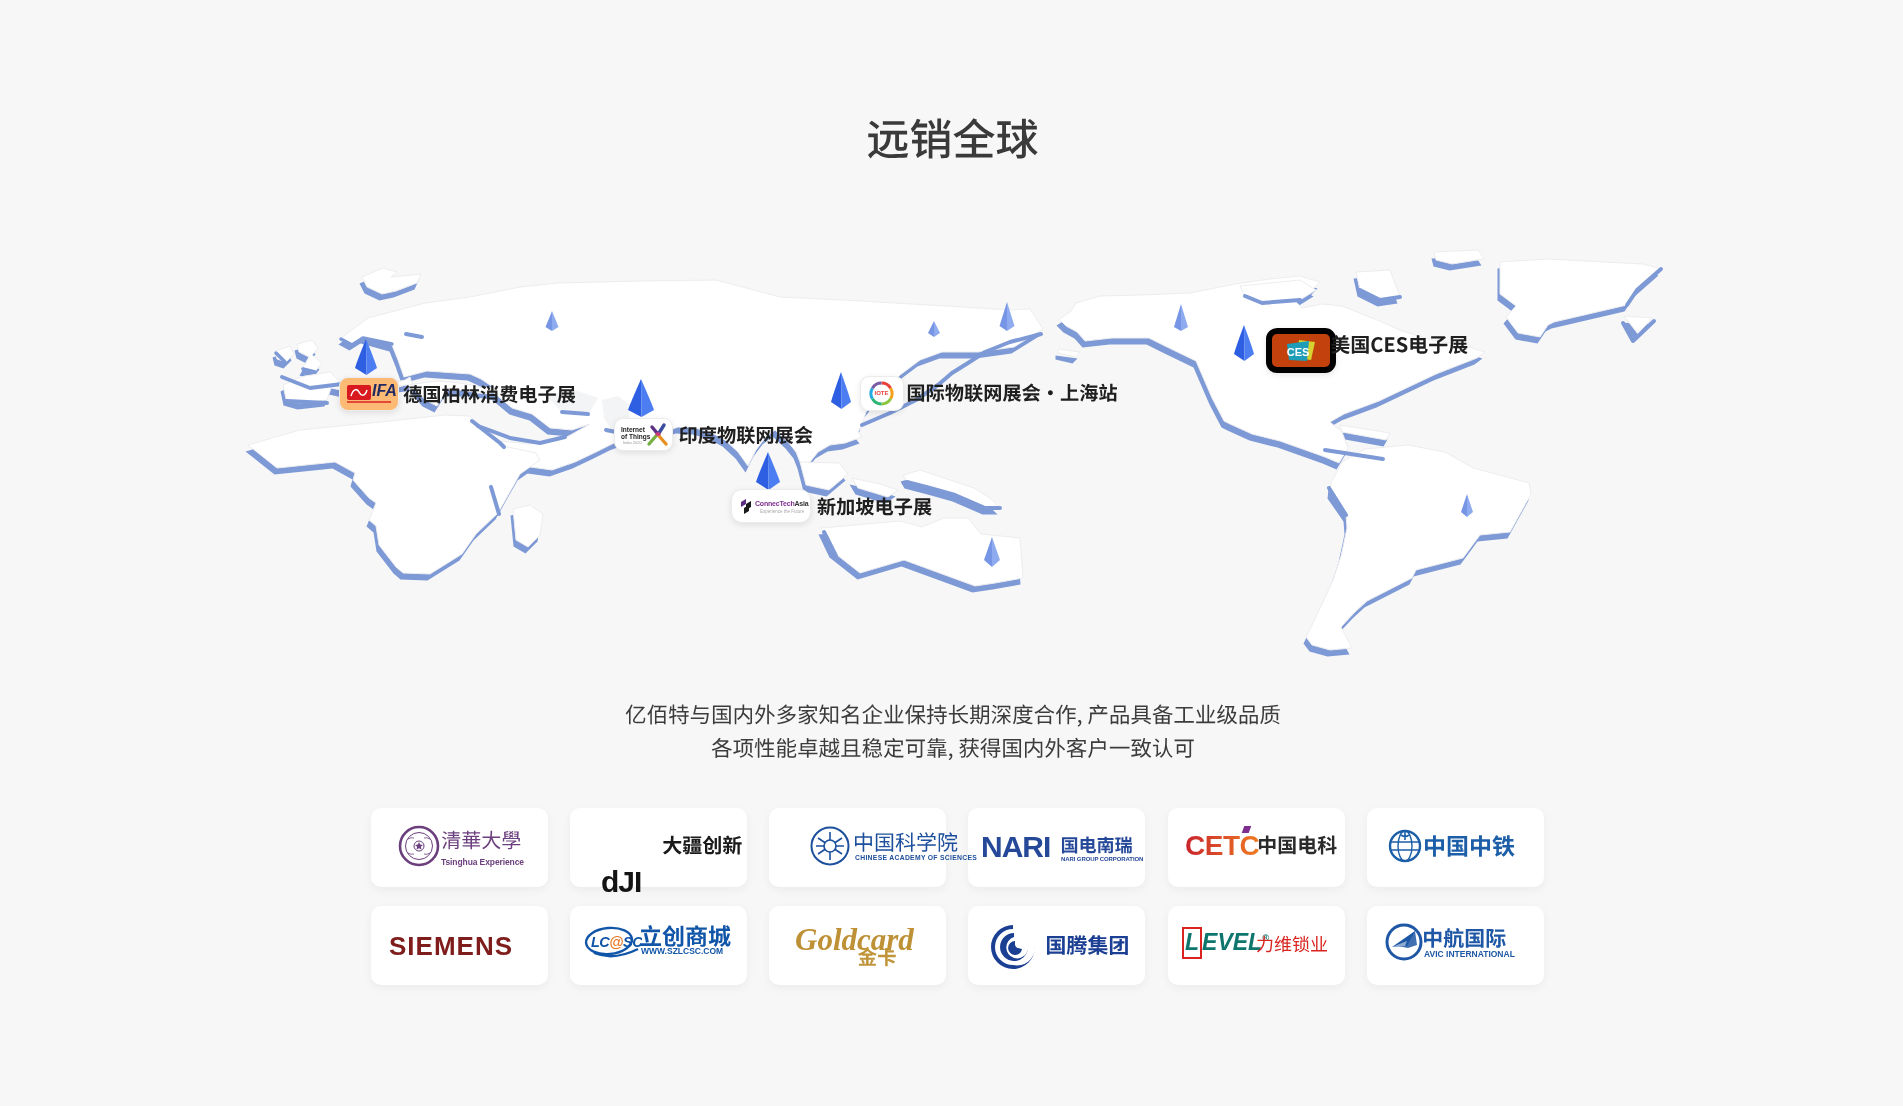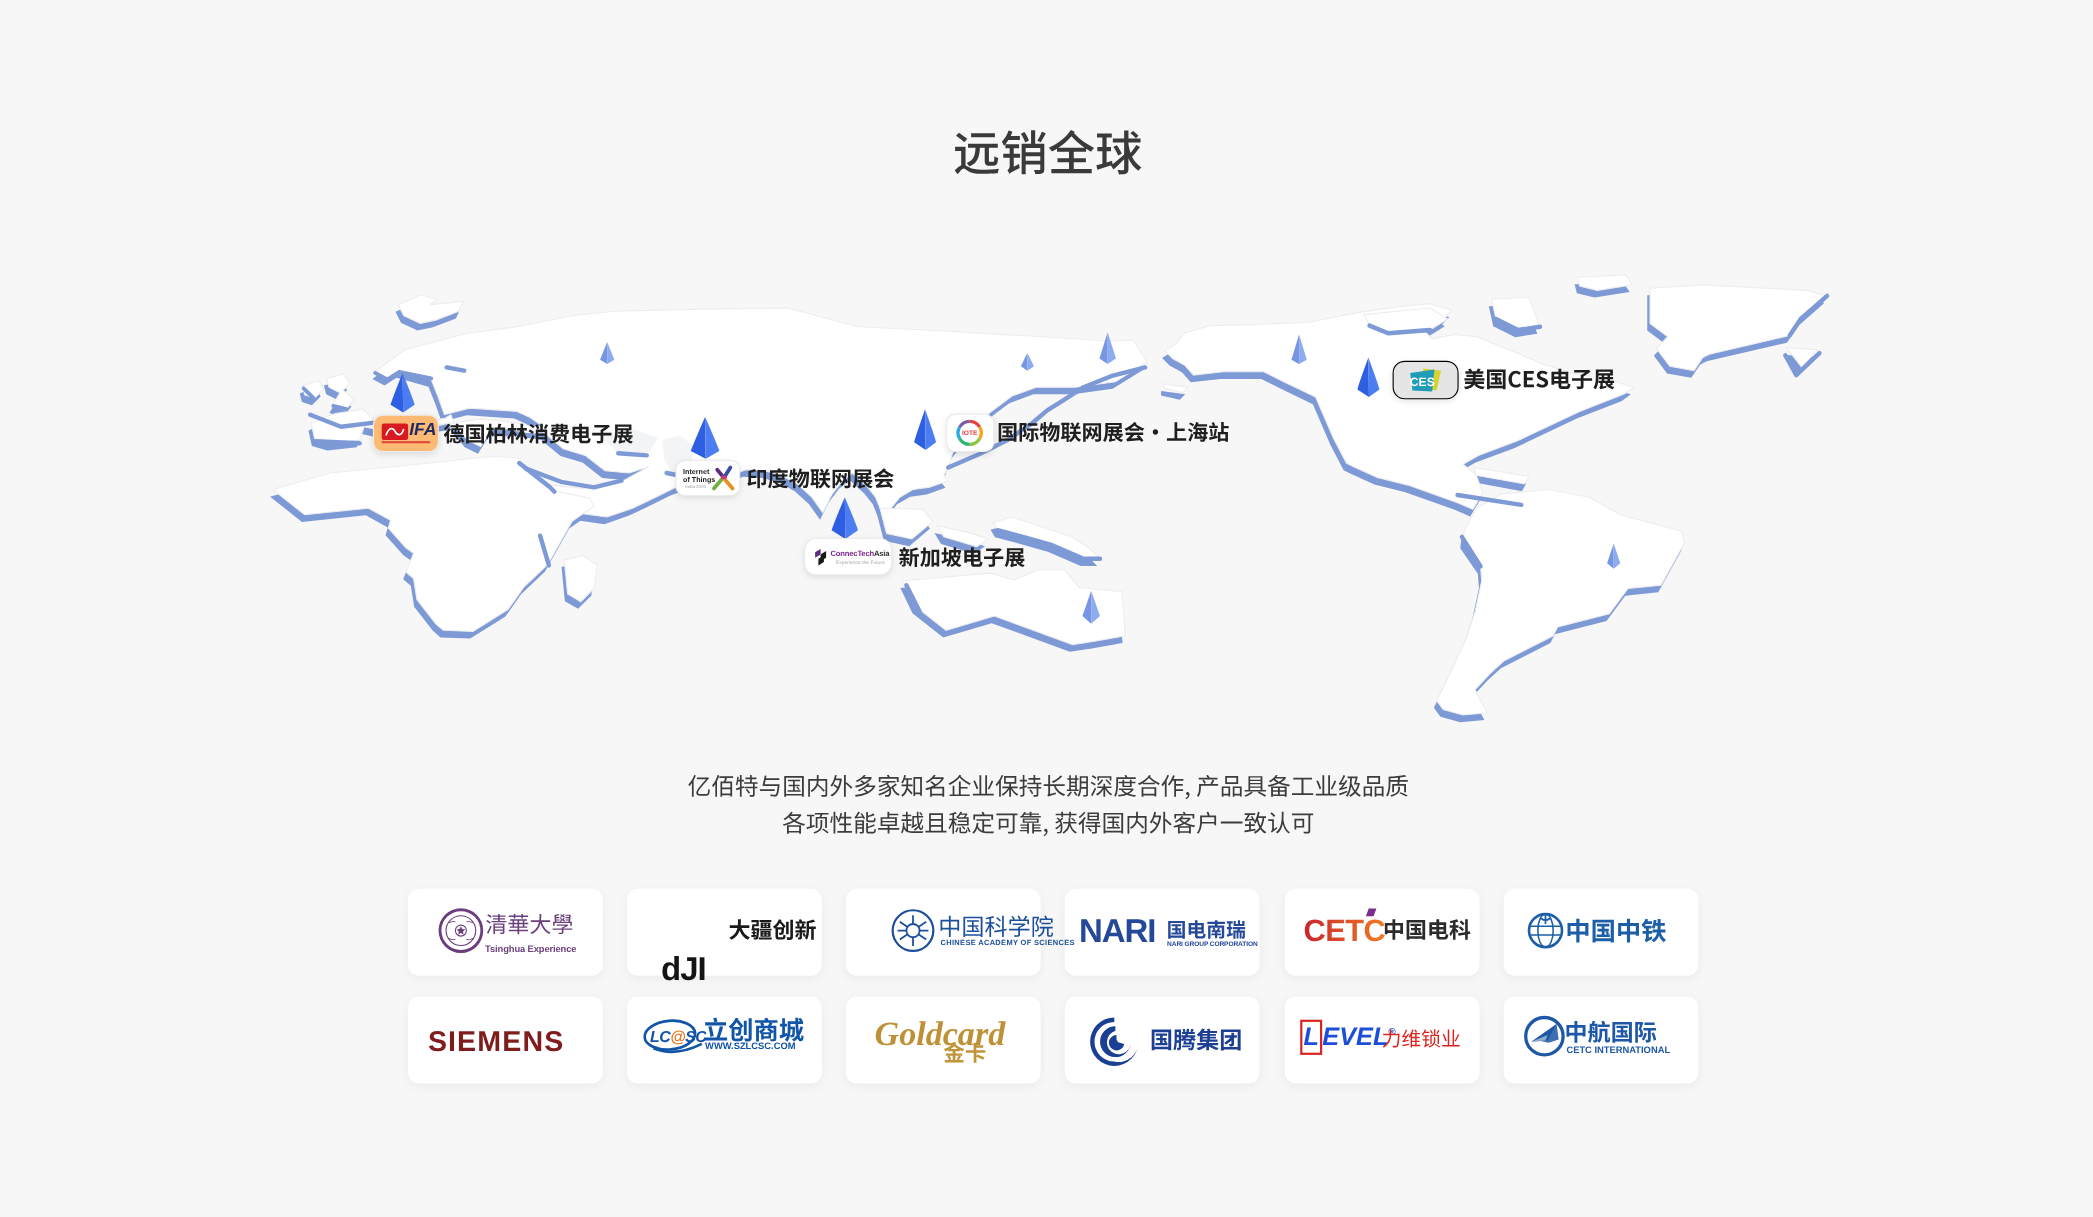--- a/index.html
+++ b/index.html
@@ -128,21 +128,21 @@
 </div>
 <div style="position:absolute;background:#fff;border:1px solid #ececec;box-shadow:0 2px 6px rgba(0,0,0,.10);left:731px;top:489px;width:78px;height:32px;border-radius:11px;">
   <svg style="position:absolute;left:7px;top:7px;" width="18" height="18" viewBox="0 0 18 18">
     <path d="M2 5 L7 2 L7 7 L2 10 Z" fill="#5c2d82"></path>
     <path d="M7 7 L12 4 L12 10 L7 13 Z" fill="#1a1a1a"></path>
     <path d="M5 11 L10 8 L10 14 L5 17 Z" fill="#1a1a1a"></path>
   </svg>
   <div style="position:absolute;left:23px;top:10px;font:700 7px 'Liberation Sans',sans-serif;color:#7d2e8d;letter-spacing:-.2px;">ConnecTech<span style="color:#333;">Asia</span></div>
   <div style="position:absolute;left:28px;top:19px;font:4.5px 'Liberation Sans',sans-serif;color:#aaa;">Experience the Future</div>
 </div>
-<div style="position:absolute;background:#e5e5e5;border:1px solid #000000;box-shadow:0 2px 6px rgba(0,0,0,.10);left:1266px;top:328px;width:58px;height:33px;border-radius:11px;">
+<div style="position:absolute;background:#c2410c;border:6px solid #000000;box-shadow:0 2px 6px rgba(0,0,0,.10);left:1266px;top:328px;width:58px;height:33px;border-radius:11px;">
   <svg style="position:absolute;left:13px;top:4px;" width="32" height="26" viewBox="0 0 32 26">
     <polygon points="14,2 30,4 26,22 12,20" fill="#d6d22e"></polygon>
     <polygon points="2,6 24,3 22,23 4,22" fill="#1e9cb8"></polygon>
     <text x="13" y="18" font-family="Liberation Sans" font-size="11" font-weight="700" fill="#fff" text-anchor="middle">CES</text>
   </svg>
 </div>
 <div class="card" style="left:370.5px;top:808px;"></div>
 <div class="card" style="left:569.8px;top:808px;"></div>
 <div class="card" style="left:769.1px;top:808px;"></div>
 <div class="card" style="left:968.4px;top:808px;"></div>
@@ -194,28 +194,28 @@
   </g>
   <text x="7" y="23" font-family="Liberation Sans" font-style="italic" font-weight="700" font-size="14.5" fill="#1055a8" letter-spacing="-0.5">LC<tspan fill="#e87722">@</tspan>SC</text>
 </svg>
 <div class="abs" style="left:641px;top:946px;font:700 8.5px 'Liberation Sans',sans-serif;color:#1055a8;">WWW.SZLCSC.COM</div>
 <div class="abs" style="left:795px;top:922px;font:italic 700 31px 'Liberation Serif',serif;color:#bf9136;text-align:right;">Goldcard</div>
 <svg class="abs" style="left:988px;top:922px;" width="50" height="50" viewBox="0 0 50 50">
   <path d="M25 3 A22 22 0 1 0 47 25 A18 18 0 0 1 25 43 A18 18 0 0 1 25 7 Z" fill="#1b3f93"></path>
   <path d="M26 11 A14 14 0 1 0 40 26 A11 11 0 0 1 26 36 A11 11 0 0 1 26 15 Z" fill="#1b3f93"></path>
   <path d="M27 19 A7 7 0 1 0 34 27 L30 26 A4 4 0 0 1 27 23 Z" fill="#1b3f93"></path>
 </svg>
-<div class="abs" style="left:1182px;top:929px;font:italic 800 23px 'Liberation Sans',sans-serif;color:#1d4ed8;"><span style="border:2px solid #d9241f;padding:0 1px 2px 1px;">L</span>EVEL<span style="font-size:9px;vertical-align:9px;">®</span></div>
+<div class="abs" style="left:1182px;top:929px;font:italic 800 23px 'Liberation Sans',sans-serif;color:#0f766e;"><span style="border:2px solid #d9241f;padding:0 1px 2px 1px;">L</span>EVEL<span style="font-size:9px;vertical-align:9px;">®</span></div>
 <svg class="abs" style="left:1384px;top:922px;" width="40" height="40" viewBox="0 0 40 40">
   <circle cx="20" cy="20" r="17" fill="none" stroke="#1e57a5" stroke-width="3"></circle>
   <path d="M8 25 L31 9 L23 24 Z" fill="#1e57a5"></path>
   <path d="M14 24 L31 9 L33 23 L24 26 Z" fill="#1e57a5" opacity=".85"></path>
   <path d="M8 25 L23 19 L21 24 Z" fill="#fff" opacity=".5"></path>
 </svg>
-<div class="abs" style="left:1424px;top:949px;font:700 8.5px 'Liberation Sans',sans-serif;color:#1e57a5;">CETC INTERNATIONAL</div>
+<div class="abs" style="left:1424px;top:949px;font:700 8.5px 'Liberation Sans',sans-serif;color:#1e57a5;">AVIC INTERNATIONAL</div>
 <svg class="overlay" width="1903" height="1106" viewBox="0 0 1903 1106">
 <g transform="translate(866.5,154.9) scale(0.04300,-0.04300)">
       <path fill="#3a3a3a" d="M61 734C118 692 197 633 236 596L299 667C258 701 177 757 121 796ZM380 783V699H883V783ZM262 498H41V410H170V107C127 86 80 47 34 -1L96 -84C143 -21 192 39 225 39C247 39 281 8 321 -17C391 -59 473 -70 596 -70C704 -70 871 -65 943 -60C945 -34 959 12 970 37C867 25 710 16 600 16C489 16 403 23 337 64C303 84 281 101 262 111ZM314 562V477H473C465 316 438 215 286 156C306 138 332 103 342 80C518 155 556 282 566 477H667V213C667 126 686 98 767 98C782 98 838 98 854 98C920 98 943 133 951 265C927 272 890 286 872 301C869 197 865 183 844 183C833 183 789 183 781 183C760 183 756 186 756 214V477H944V562Z M1433 776C1470 718 1508 640 1522 591L1601 632C1586 681 1545 755 1506 811ZM1875 818C1853 759 1811 678 1779 628L1852 595C1885 643 1925 717 1958 783ZM1059 351V266H1195V87C1195 43 1165 15 1146 4C1161 -15 1181 -53 1188 -75C1205 -58 1235 -40 1408 53C1402 73 1394 110 1392 135L1281 79V266H1415V351H1281V470H1394V555H1107C1128 580 1149 609 1168 640H1411V729H1217C1230 758 1243 788 1253 817L1172 842C1142 751 1089 665 1030 607C1045 587 1067 539 1074 520C1085 530 1095 541 1105 553V470H1195V351ZM1533 300H1842V206H1533ZM1533 381V472H1842V381ZM1647 846V561H1448V-84H1533V125H1842V26C1842 13 1837 9 1823 9C1809 8 1759 8 1708 9C1721 -14 1732 -53 1735 -77C1810 -77 1857 -76 1888 -61C1919 -46 1927 -20 1927 25V562L1842 561H1734V846Z M2487 855C2386 697 2204 557 2021 478C2046 457 2073 424 2087 400C2124 418 2160 438 2196 460V394H2450V256H2205V173H2450V27H2076V-58H2930V27H2550V173H2806V256H2550V394H2810V459C2845 437 2880 416 2917 395C2930 423 2958 456 2981 476C2819 555 2675 652 2553 789L2571 815ZM2225 479C2327 546 2422 628 2500 720C2588 622 2679 546 2780 479Z M3387 500C3428 443 3471 365 3486 315L3565 352C3547 402 3502 477 3460 533ZM3747 786C3790 755 3840 710 3864 677L3920 733C3895 763 3843 807 3800 835ZM3028 107 3049 16 3346 110 3334 101 3391 18C3457 79 3538 155 3615 233V27C3615 10 3608 5 3593 5C3577 5 3528 4 3474 6C3487 -19 3503 -60 3507 -85C3584 -85 3632 -82 3663 -66C3694 -50 3706 -24 3706 27V251C3754 145 3821 64 3920 -10C3932 16 3957 45 3979 62C3888 126 3825 196 3781 288C3834 343 3899 424 3952 495L3870 538C3840 487 3793 421 3750 368C3732 421 3718 482 3706 552V589H3962V675H3706V843H3615V675H3376V589H3615V336C3530 261 3438 184 3371 130L3359 204L3244 169V405H3338V492H3244V693H3354V781H3041V693H3155V492H3048V405H3155V143Z"></path>
     </g>
 <g transform="translate(403.1,401.5) scale(0.01920,-0.01920)">
       <path fill="#1f1f1f" d="M460 163V40C460 -48 484 -76 588 -76C609 -76 690 -76 712 -76C790 -76 818 -49 829 62C801 67 758 82 737 97C733 24 728 13 700 13C682 13 617 13 602 13C570 13 564 16 564 41V163ZM354 185C338 121 309 46 275 -1L364 -54C401 1 427 84 445 151ZM784 152C828 92 871 11 885 -42L979 0C962 55 916 132 871 191ZM765 548H837V451H765ZM614 548H684V451H614ZM464 548H532V451H464ZM221 850C179 778 94 682 26 624C43 599 69 552 81 525C165 599 262 709 328 805ZM592 853 588 778H335V684H580L573 633H371V366H935V633H687L695 684H965V778H709L718 849ZM569 207C590 169 617 117 630 85L722 119C709 147 686 190 665 225H969V320H322V225H622ZM237 629C185 516 99 399 18 324C38 296 72 236 84 210C108 234 133 263 157 293V-90H268V451C296 498 322 545 344 591Z M1238 227V129H1759V227H1688L1740 256C1724 281 1692 318 1665 346H1720V447H1550V542H1742V646H1248V542H1439V447H1275V346H1439V227ZM1582 314C1605 288 1633 254 1650 227H1550V346H1644ZM1076 810V-88H1198V-39H1793V-88H1921V810ZM1198 72V700H1793V72Z M2162 849V662H2040V551H2147C2124 432 2074 291 2021 201C2040 171 2069 124 2081 87C2111 134 2139 198 2162 267V-90H2272V378C2293 329 2314 279 2326 242L2407 339C2391 371 2314 502 2282 551H2378V662H2272V849ZM2541 266H2795V80H2541ZM2541 379V559H2795V379ZM2603 848C2597 795 2583 728 2568 672H2421V-84H2541V-33H2795V-77H2920V672H2691C2710 721 2729 778 2746 833Z M3652 850V642H3487V529H3633C3587 390 3504 248 3411 160C3433 130 3465 84 3479 50C3545 116 3604 212 3652 319V-88H3773V315C3807 221 3847 136 3891 75C3912 106 3953 147 3981 168C3908 252 3840 392 3797 529H3950V642H3773V850ZM3207 850V642H3048V529H3190C3155 408 3091 276 3020 197C3040 165 3068 115 3080 80C3128 137 3171 221 3207 313V-88H3324V363C3354 319 3385 271 3402 237L3477 341C3455 369 3354 485 3324 513V529H3456V642H3324V850Z M4841 827C4821 766 4782 686 4753 635L4857 596C4888 644 4925 715 4957 785ZM4343 775C4382 717 4421 639 4434 589L4543 640C4527 691 4485 765 4445 820ZM4075 757C4137 724 4214 672 4250 634L4324 727C4285 764 4206 812 4145 841ZM4028 492C4092 459 4172 406 4208 368L4281 462C4240 499 4159 547 4096 577ZM4056 -8 4162 -85C4215 16 4271 133 4317 240L4229 313C4174 195 4105 69 4056 -8ZM4492 284H4797V209H4492ZM4492 385V459H4797V385ZM4587 850V570H4375V-88H4492V108H4797V42C4797 29 4792 24 4776 23C4761 23 4708 23 4662 26C4678 -5 4694 -55 4698 -87C4774 -87 4827 -86 4865 -67C4903 -49 4914 -17 4914 40V570H4708V850Z M5455 216C5421 104 5349 45 5030 14C5050 -11 5073 -60 5081 -88C5435 -42 5533 52 5574 216ZM5517 36C5642 4 5815 -52 5900 -90L5967 0C5874 38 5699 88 5579 115ZM5337 593C5336 578 5333 564 5329 550H5221L5227 593ZM5445 593H5557V550H5441C5443 564 5444 578 5445 593ZM5131 671C5124 605 5111 526 5100 472H5274C5231 437 5160 409 5045 389C5066 368 5094 323 5104 298C5128 303 5150 307 5171 313V71H5287V249H5711V82H5833V347H5272C5347 380 5391 423 5416 472H5557V367H5670V472H5826C5824 457 5821 449 5818 445C5813 438 5806 438 5797 438C5786 437 5766 438 5742 441C5752 420 5761 387 5762 366C5801 364 5837 364 5857 365C5878 367 5900 374 5915 390C5932 411 5938 448 5943 518C5943 530 5944 550 5944 550H5670V593H5881V798H5670V850H5557V798H5446V850H5339V798H5105V718H5339V672L5177 671ZM5446 718H5557V672H5446ZM5670 718H5773V672H5670Z M6429 381V288H6235V381ZM6558 381H6754V288H6558ZM6429 491H6235V588H6429ZM6558 491V588H6754V491ZM6111 705V112H6235V170H6429V117C6429 -37 6468 -78 6606 -78C6637 -78 6765 -78 6798 -78C6920 -78 6957 -20 6974 138C6945 144 6906 160 6876 176V705H6558V844H6429V705ZM6854 170C6846 69 6834 43 6785 43C6759 43 6647 43 6620 43C6565 43 6558 52 6558 116V170Z M7443 555V416H7045V295H7443V56C7443 39 7436 34 7414 33C7392 32 7314 32 7244 36C7264 2 7288 -53 7295 -88C7387 -89 7456 -86 7505 -67C7553 -48 7568 -14 7568 53V295H7958V416H7568V492C7683 555 7804 645 7890 728L7798 799L7771 792H7145V674H7638C7579 630 7507 585 7443 555Z M8326 -96V-95C8347 -82 8383 -73 8603 -25C8603 -1 8607 45 8613 75L8444 42V198H8547C8614 51 8725 -45 8899 -89C8914 -58 8945 -13 8969 10C8902 23 8843 44 8794 72C8836 94 8883 122 8922 150L8852 198H8956V299H8769V369H8913V469H8769V538H8903V807H8129V510C8129 350 8122 123 8022 -31C8052 -42 8105 -74 8129 -92C8235 73 8251 334 8251 510V538H8397V469H8271V369H8397V299H8250V198H8334V94C8334 43 8303 14 8282 1C8298 -21 8320 -68 8326 -96ZM8507 369H8657V299H8507ZM8507 469V538H8657V469ZM8661 198H8815C8786 176 8750 152 8716 131C8695 151 8677 174 8661 198ZM8251 705H8782V640H8251Z"></path>
     </g>
 <g transform="translate(678.6,442.2) scale(0.01920,-0.01920)">
       <path fill="#1f1f1f" d="M89 21C121 39 170 54 465 121C461 148 458 198 458 234L216 185V395H460V511H216V653C305 673 398 698 476 729L386 826C312 791 198 755 93 731V219C93 180 65 159 41 148C61 117 82 51 89 21ZM517 781V-88H638V662H806V195C806 181 801 176 787 175C772 175 723 175 677 177C696 145 717 85 723 50C790 50 841 53 879 75C917 95 927 134 927 191V781Z M1386 629V563H1251V468H1386V311H1800V468H1945V563H1800V629H1683V563H1499V629ZM1683 468V402H1499V468ZM1714 178C1678 145 1633 118 1582 96C1529 119 1485 146 1450 178ZM1258 271V178H1367L1325 162C1360 120 1400 83 1447 52C1373 35 1293 23 1209 17C1227 -9 1249 -54 1258 -83C1372 -70 1481 -49 1576 -15C1670 -53 1779 -77 1902 -89C1917 -58 1947 -10 1972 15C1880 21 1795 33 1718 52C1793 98 1854 159 1896 238L1821 276L1800 271ZM1463 830C1472 810 1480 786 1487 763H1111V496C1111 343 1105 118 1024 -36C1055 -45 1110 -70 1134 -88C1218 76 1230 328 1230 496V652H1955V763H1623C1613 794 1599 829 1585 857Z M2516 850C2486 702 2430 558 2351 471C2376 456 2422 422 2441 403C2480 452 2516 513 2546 583H2597C2552 437 2474 288 2374 210C2406 193 2444 165 2467 143C2568 238 2653 419 2696 583H2744C2692 348 2592 119 2432 4C2465 -13 2507 -43 2529 -66C2691 67 2795 329 2845 583H2849C2833 222 2815 85 2789 53C2777 38 2768 34 2753 34C2734 34 2700 34 2663 38C2682 5 2694 -45 2696 -79C2740 -81 2782 -81 2810 -76C2844 -69 2865 -58 2889 -24C2927 27 2945 191 2964 640C2965 654 2966 694 2966 694H2588C2602 738 2615 783 2625 829ZM2074 792C2066 674 2049 549 2017 468C2040 456 2084 429 2102 414C2116 450 2129 494 2140 542H2206V350C2139 331 2076 315 2027 304L2056 189L2206 234V-90H2316V267L2424 301L2409 406L2316 380V542H2400V656H2316V849H2206V656H2160C2166 696 2171 736 2175 776Z M3475 788C3510 744 3547 686 3566 643H3459V534H3624V405V394H3440V286H3615C3597 187 3544 72 3394 -16C3425 -37 3464 -75 3483 -101C3588 -33 3652 47 3690 128C3739 32 3808 -43 3901 -88C3918 -57 3953 -12 3980 11C3860 59 3779 162 3738 286H3964V394H3746V403V534H3935V643H3820C3849 689 3880 746 3909 801L3788 832C3769 775 3733 696 3702 643H3589L3670 687C3652 729 3611 790 3571 834ZM3028 152 3052 41 3293 83V-90H3394V101L3472 115L3464 218L3394 207V705H3431V812H3041V705H3084V159ZM3189 705H3293V599H3189ZM3189 501H3293V395H3189ZM3189 297H3293V191L3189 175Z M4319 341C4290 252 4250 174 4197 115V488C4237 443 4279 392 4319 341ZM4077 794V-88H4197V79C4222 63 4253 41 4267 29C4319 87 4361 159 4395 242C4417 211 4437 183 4452 158L4524 242C4501 276 4470 318 4434 362C4457 443 4473 531 4485 626L4379 638C4372 577 4363 518 4351 463C4319 500 4286 537 4255 570L4197 508V681H4805V57C4805 38 4797 31 4777 30C4756 30 4682 29 4619 34C4637 2 4658 -54 4664 -87C4760 -88 4823 -85 4867 -65C4910 -46 4925 -12 4925 55V794ZM4470 499C4512 453 4556 400 4595 346C4561 238 4511 148 4442 84C4468 70 4515 36 4535 20C4590 78 4634 152 4668 238C4692 200 4711 164 4725 133L4804 209C4783 254 4750 308 4710 363C4732 443 4748 531 4760 625L4653 636C4647 578 4638 523 4627 470C4600 504 4571 536 4542 565Z M5326 -96V-95C5347 -82 5383 -73 5603 -25C5603 -1 5607 45 5613 75L5444 42V198H5547C5614 51 5725 -45 5899 -89C5914 -58 5945 -13 5969 10C5902 23 5843 44 5794 72C5836 94 5883 122 5922 150L5852 198H5956V299H5769V369H5913V469H5769V538H5903V807H5129V510C5129 350 5122 123 5022 -31C5052 -42 5105 -74 5129 -92C5235 73 5251 334 5251 510V538H5397V469H5271V369H5397V299H5250V198H5334V94C5334 43 5303 14 5282 1C5298 -21 5320 -68 5326 -96ZM5507 369H5657V299H5507ZM5507 469V538H5657V469ZM5661 198H5815C5786 176 5750 152 5716 131C5695 151 5677 174 5661 198ZM5251 705H5782V640H5251Z M6159 -72C6209 -53 6278 -50 6773 -13C6793 -40 6810 -66 6822 -89L6931 -24C6885 52 6793 157 6706 234L6603 181C6632 154 6661 123 6689 92L6340 72C6396 123 6451 180 6497 237H6919V354H6088V237H6330C6276 171 6222 118 6198 100C6166 72 6145 55 6118 50C6132 16 6152 -46 6159 -72ZM6496 855C6400 726 6218 604 6027 532C6055 508 6096 455 6113 425C6166 449 6218 475 6267 505V438H6736V513C6787 483 6840 456 6892 435C6911 467 6950 516 6977 540C6828 587 6670 678 6572 760L6605 803ZM6335 548C6396 589 6452 635 6502 684C6551 639 6613 592 6679 548Z"></path>
     </g>

